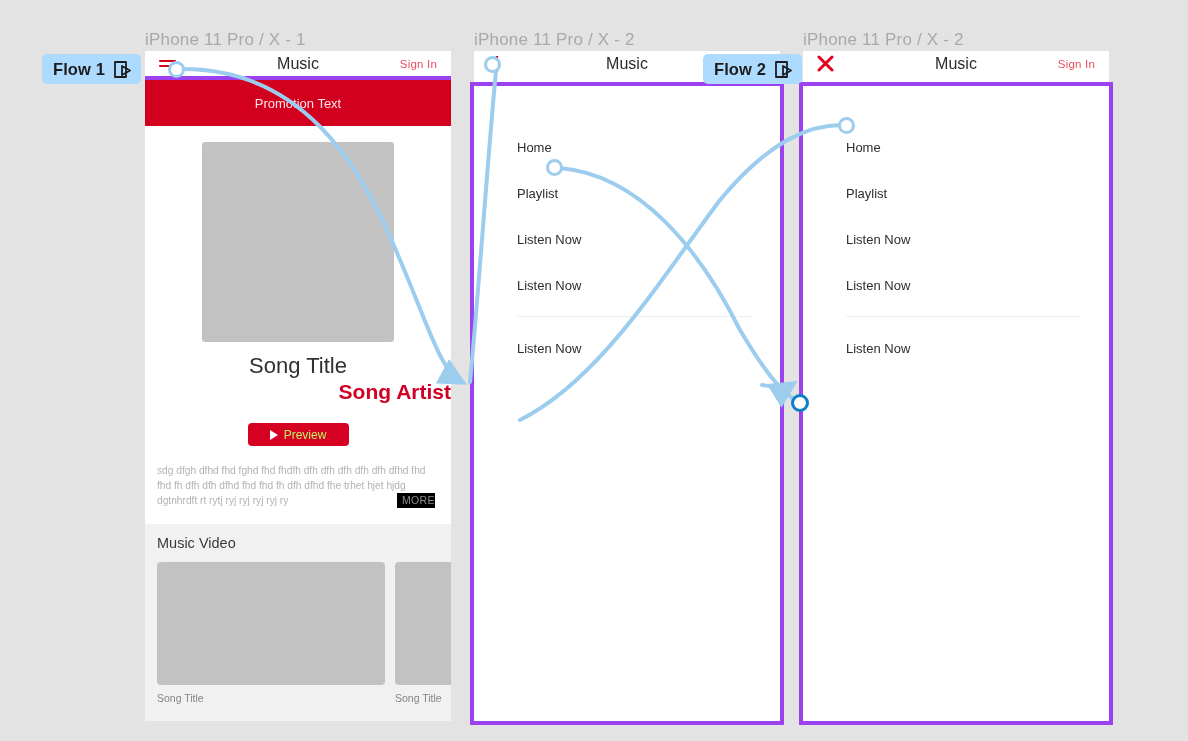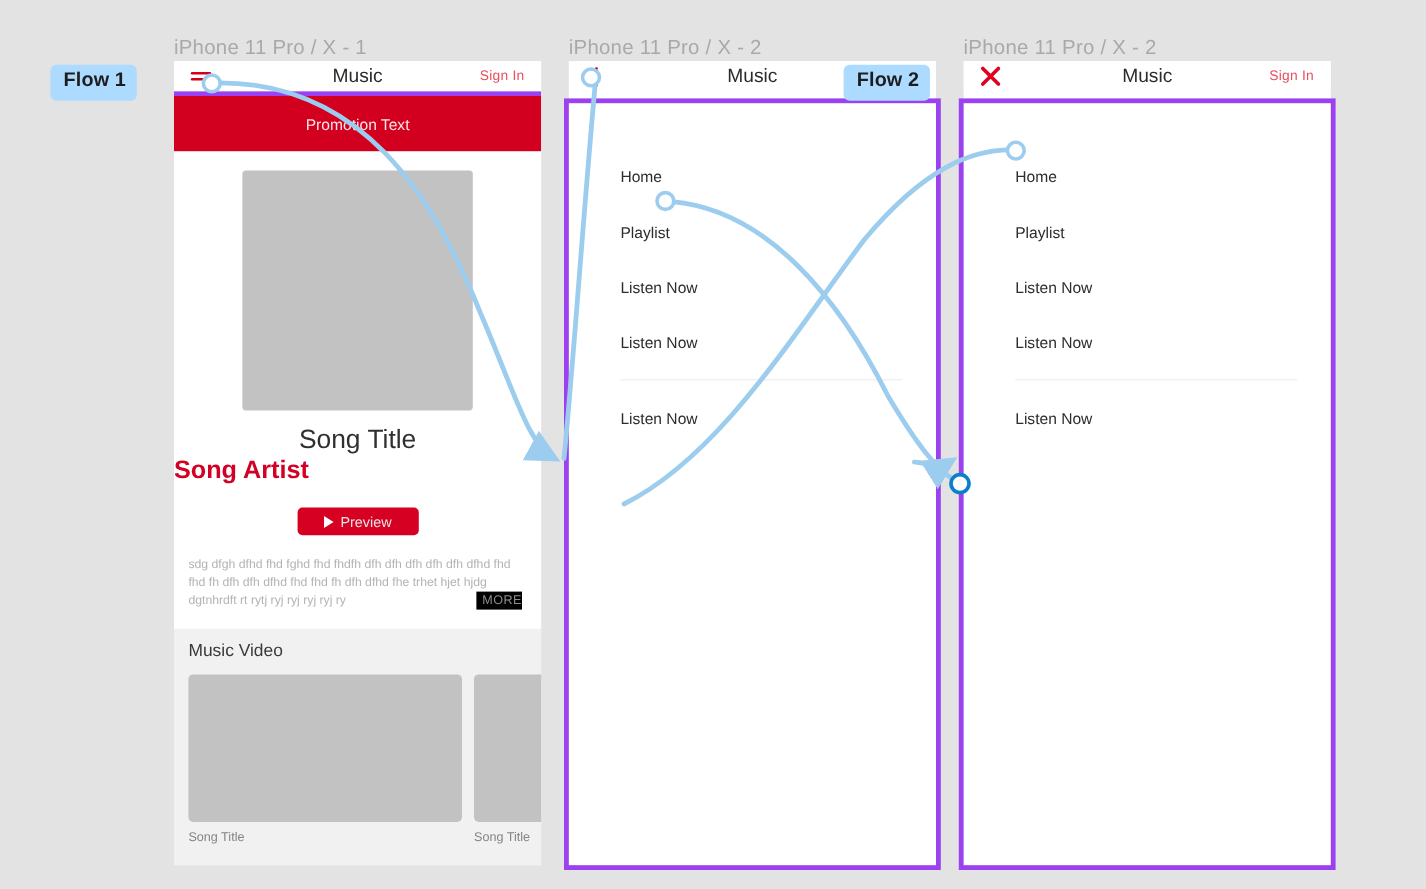--- a/index.html
+++ b/index.html
@@ -24,21 +24,20 @@
   .flow-badge {
     position: absolute;
     display: flex;
     align-items: center;
     gap: 8px;
     background: #addbff;
     border-radius: 5px;
     padding: 4px 9px 4px 11px;
     height: 30px;
     z-index: 40;
-    flex-direction: column;
   }
   .flow-badge .flow-text {
     font-size: 16.5px;
     font-weight: bold;
     color: #1d1d1f;
     letter-spacing: .1px;
   }
   .flow-badge svg { display: block; }
 
   
@@ -99,31 +98,31 @@
     width: 192px; height: 200px;
     background: #c2c2c2;
     border-radius: 3px;
     margin: 16px auto 0;
   }
   .song-title {
     text-align: center; font-size: 22px; color: #303030;
     margin-top: 11px; font-weight: 400;
   }
   .song-artist {
-    text-align: left; font-size: 21px; color: #d20025;
+    text-align: right; font-size: 21px; color: #d20025;
     font-weight: bold; margin-top: 1px;
   }
   .album-meta {
     text-align: center; font-size: 11px; color: #8e8e8e;
     letter-spacing: .6px; margin-top: 5px;
   }
   .preview-btn {
     display: flex; align-items: center; justify-content: center; gap: 6px;
     width: 101px; height: 23px;
-    background: #d60022; color: #e5e5e5;
+    background: #d60022; color: #bef264;
     border-radius: 4px; border: none;
     margin: 19px auto 0;
     font-size: 12px; font-family: inherit;
     cursor: pointer;
   }
   .play-tri {
     width: 0; height: 0;
     border-left: 8px solid #fff;
     border-top: 5px solid transparent;
     border-bottom: 5px solid transparent;

